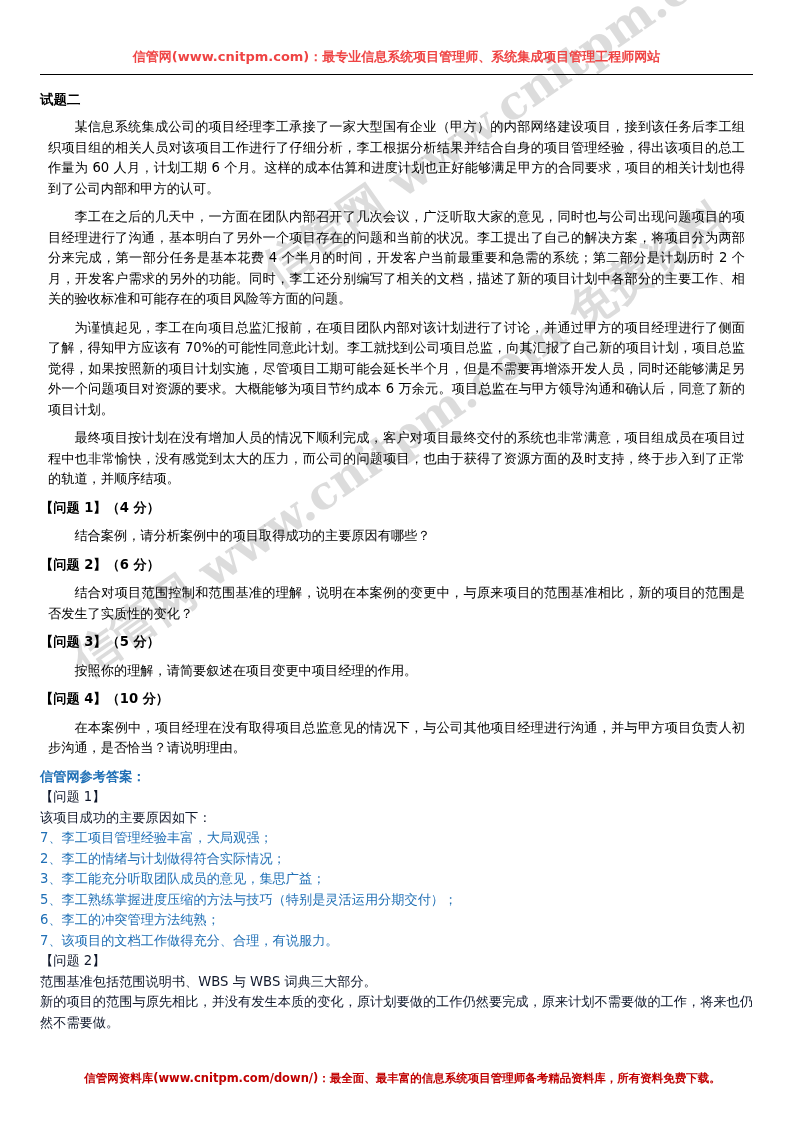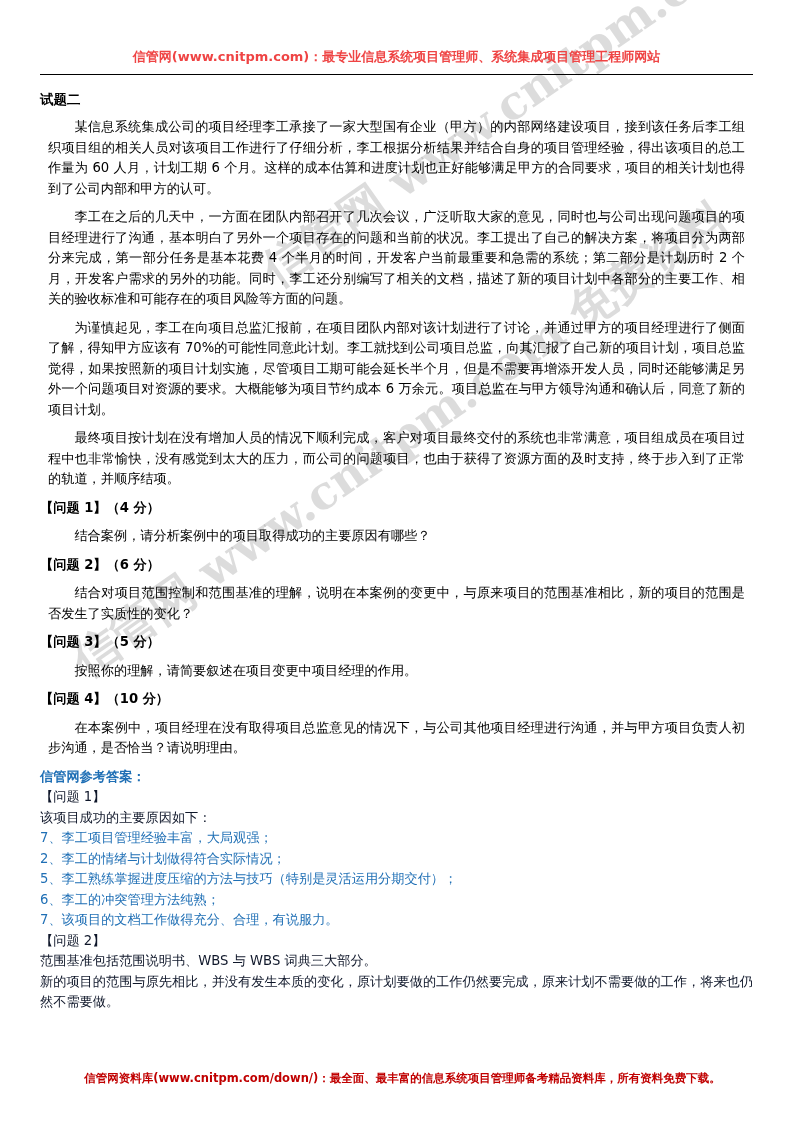--- a/index.html
+++ b/index.html
@@ -141,20 +141,21 @@
 
       <p class="q-head">【问题 4】（10 分）</p>
       <p class="para">在本案例中，项目经理在没有取得项目总监意见的情况下，与公司其他项目经理进行沟通，并与甲方项目负责人初步沟通，是否恰当？请说明理由。</p>
 
       <p class="answer-title">信管网参考答案：</p>
 
       <p class="ans">【问题 1】</p>
       <p class="ans">该项目成功的主要原因如下：</p>
       <p class="ans-indent">7、李工项目管理经验丰富，大局观强；</p>
       <p class="ans-indent">2、李工的情绪与计划做得符合实际情况；</p>
+      <p class="ans-indent">3、李工能充分听取团队成员的意见，集思广益；</p>
       <p class="ans-indent">5、李工熟练掌握进度压缩的方法与技巧（特别是灵活运用分期交付）；</p>
       <p class="ans-indent">6、李工的冲突管理方法纯熟；</p>
       <p class="ans-indent">7、该项目的文档工作做得充分、合理，有说服力。</p>
 
       <p class="ans">【问题 2】</p>
       <p class="ans">范围基准包括范围说明书、WBS 与 WBS 词典三大部分。</p>
       <p class="ans">新的项目的范围与原先相比，并没有发生本质的变化，原计划要做的工作仍然要完成，原来计划不需要做的工作，将来也仍然不需要做。</p>
 
     </div>
   </div>

